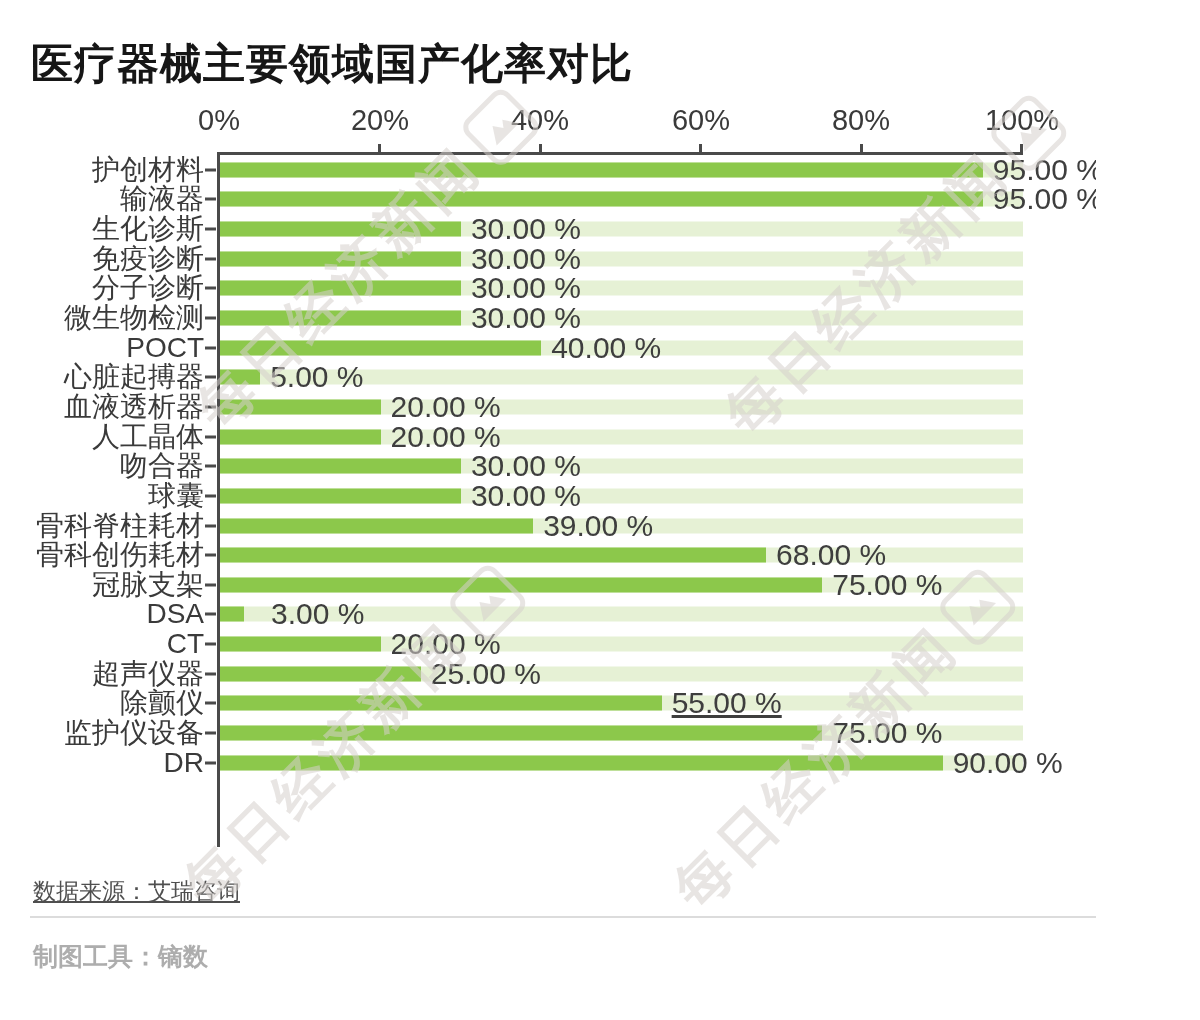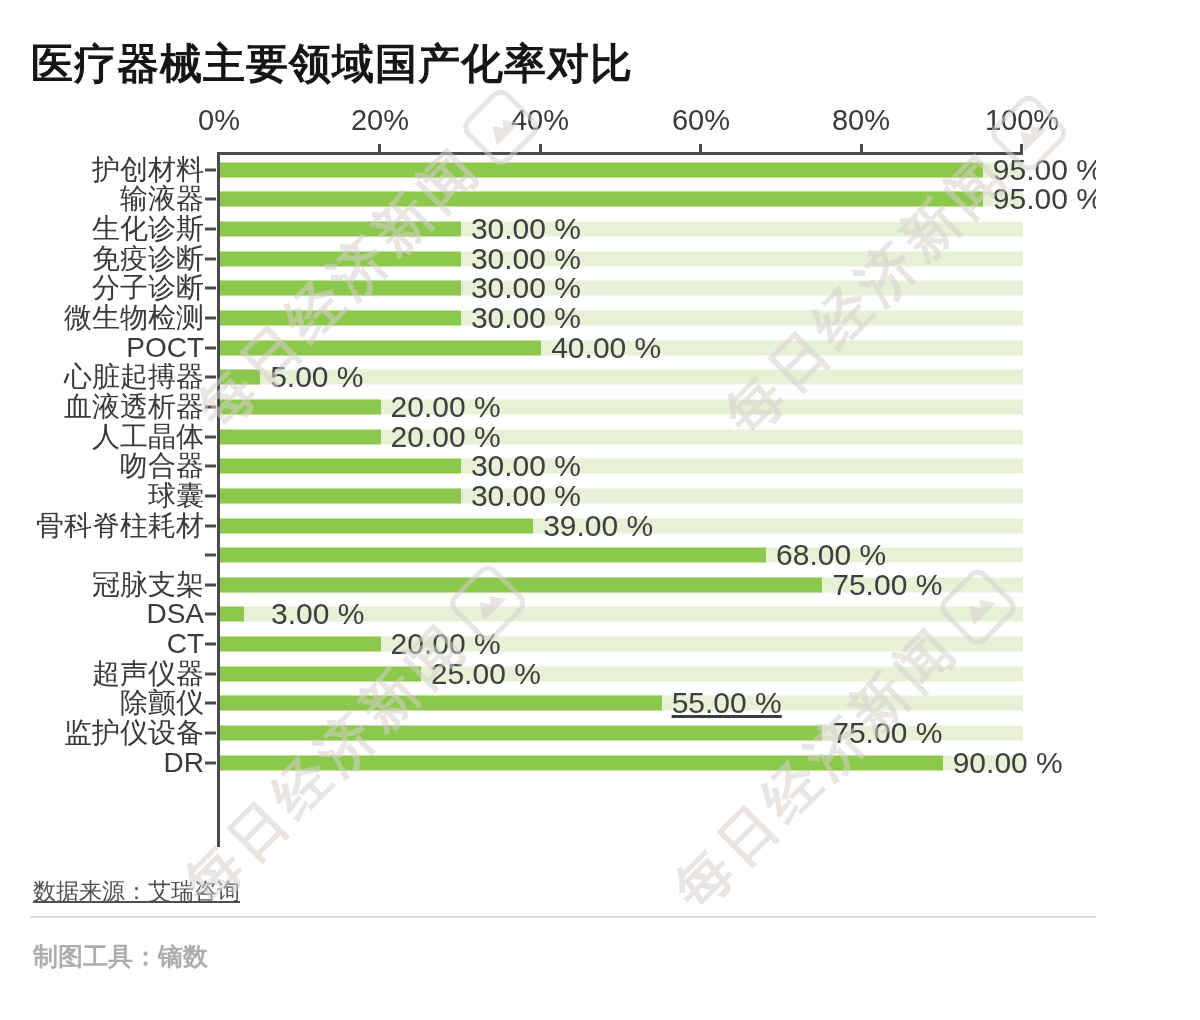--- a/index.html
+++ b/index.html
@@ -170,20 +170,21 @@
 
     <div class="row">
       <span class="cat">骨科脊柱耗材</span>
       <span class="cat-tick"></span>
       <div class="track"></div>
       <div class="fill" style="width: 313.17px;"></div>
       <span class="val" style="left: 543.17px;">39.00 %</span>
     </div>
 
     <div class="row">
+      <span class="cat">骨科创伤耗材</span>
       <span class="cat-tick"></span>
       <div class="track"></div>
       <div class="fill" style="width: 546.04px;"></div>
       <span class="val" style="left: 776.04px;">68.00 %</span>
     </div>
 
     <div class="row">
       <span class="cat">冠脉支架</span>
       <span class="cat-tick"></span>
       <div class="track"></div>

